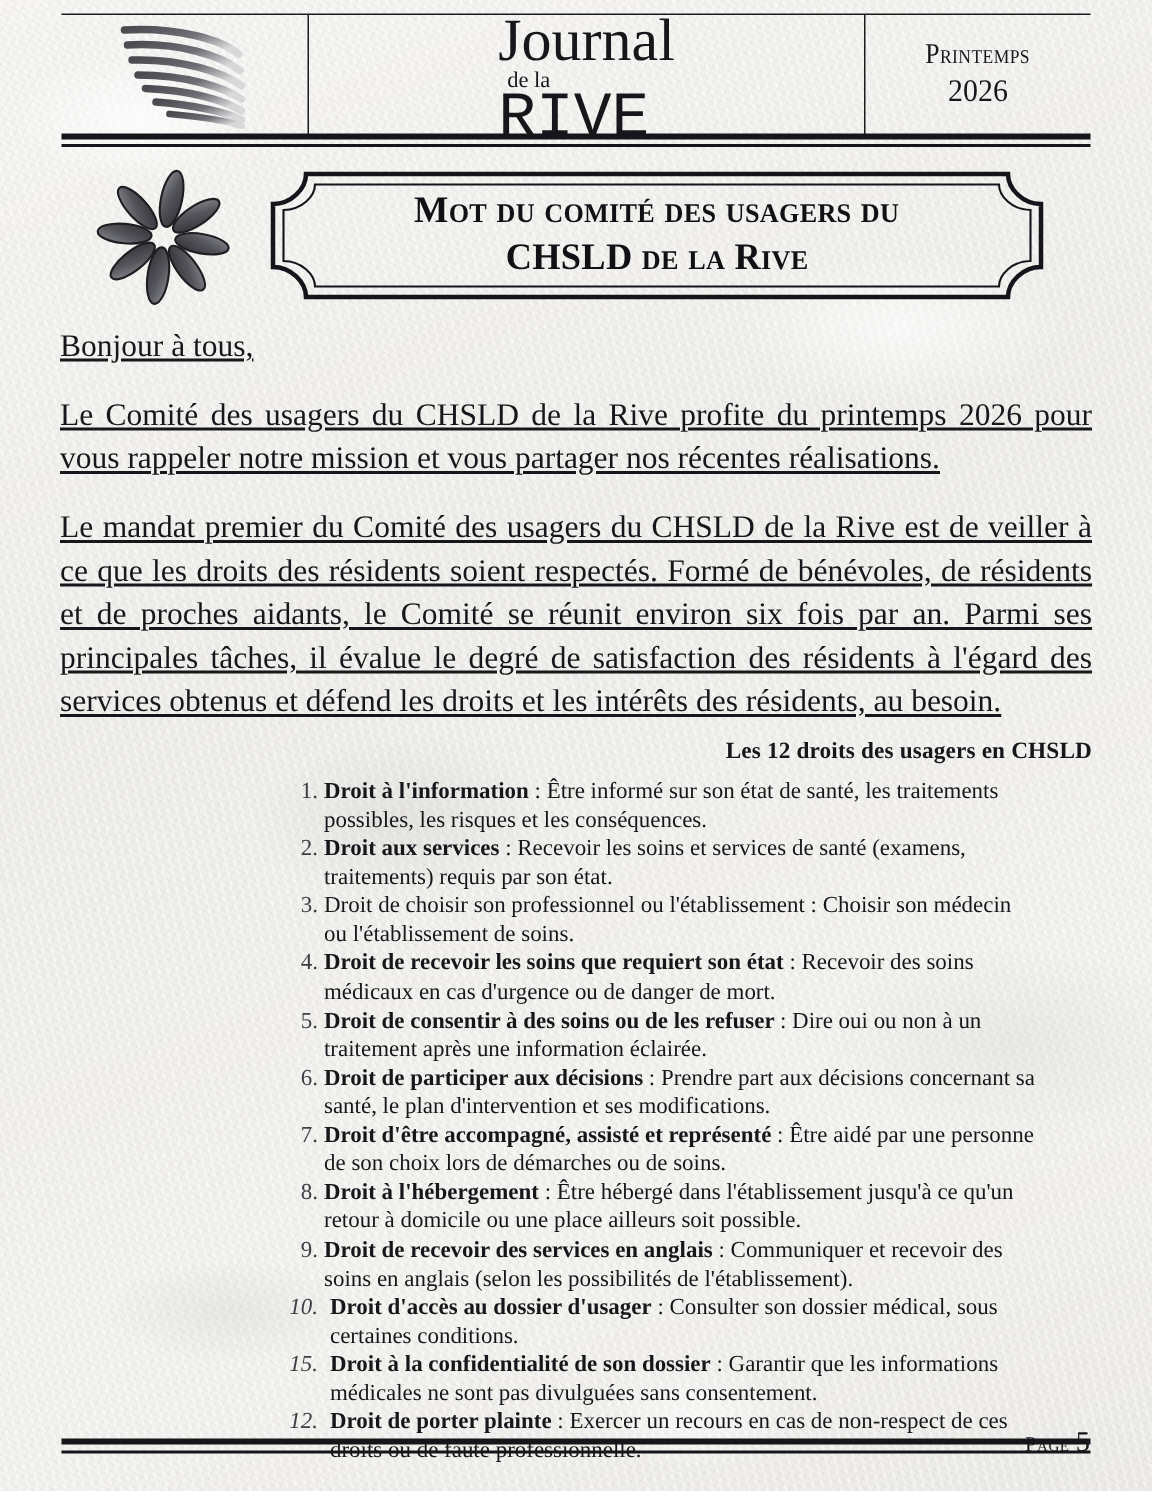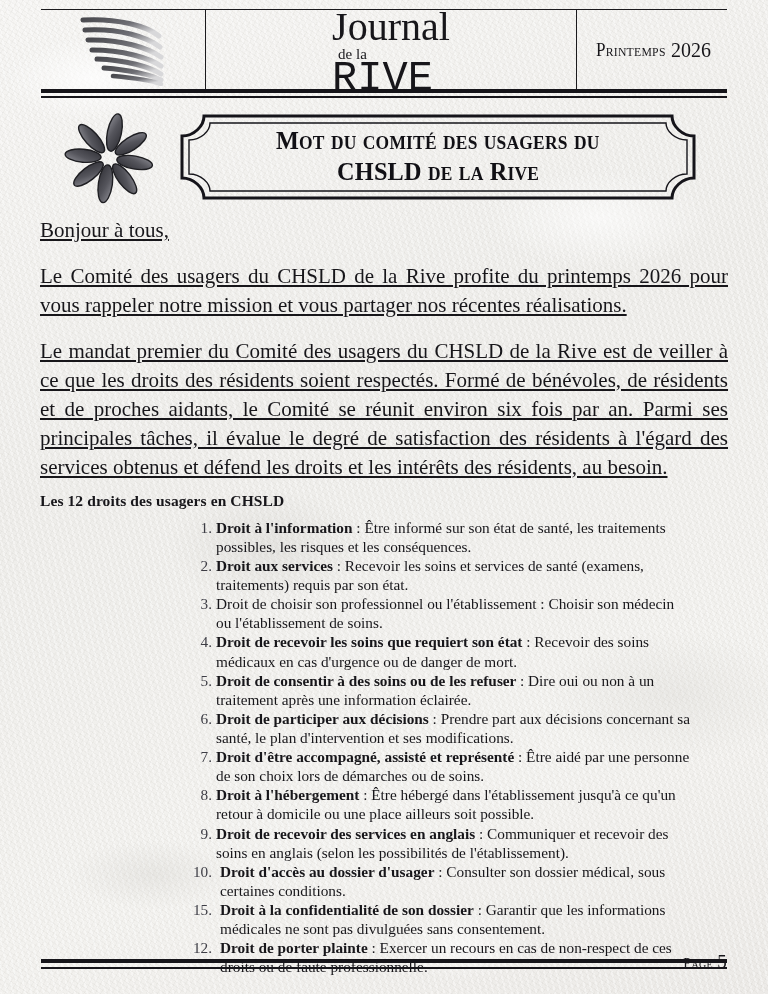--- a/index.html
+++ b/index.html
@@ -50,20 +50,21 @@
   .mast-title {
     flex: 1;
     border-right: 1.5px solid #1b1a1d;
     display: flex;
     align-items: center;
     justify-content: center;
   }
   .mast-date {
     width: 150px;
     display: flex;
+    flex-direction: column;
     align-items: center;
     justify-content: center;
   }
 
   .title-wrap {
     display: flex;
     align-items: baseline;
     line-height: 1;
     margin-top: 4px;
     flex-direction: column;
@@ -175,21 +176,21 @@
     font-size: 21px;
     line-height: 1.38;
     text-align: justify;
     text-justify: inter-word;
     text-decoration: underline;
   }
   p.para.greet { text-align: left; margin-bottom: 17px; }
   p.para.last { margin-bottom: 10px; }
 
   .subhead {
-    text-align: left;
+    text-align: right;
     font-size: 15.5px;
     font-weight: 700;
     margin: 0 0 8px 0;
     letter-spacing: 0.1px;
   }
 
   
   ol.rights {
     margin: 0;
     padding: 0 0 0 0;
@@ -205,21 +206,21 @@
     margin-bottom: 0px;
   }
   ol.rights li .num {
     position: absolute;
     left: 0;
     top: 0;
     width: 22px;
     text-align: right;
     color: #3d3d45;
   }
-  ol.rights li.wide .num { left: -6px; width: 28px; }
+  ol.rights li.wide .num { left: -6px; width: 28px; font-style: italic; }
   ol.rights li.wide { padding-left: 30px; }
   .lead { font-weight: 700; }
 
   
   .foot-thick {
     position: absolute;
     left: 41px;
     top: 959px;
     width: 686px;
     height: 4px;

